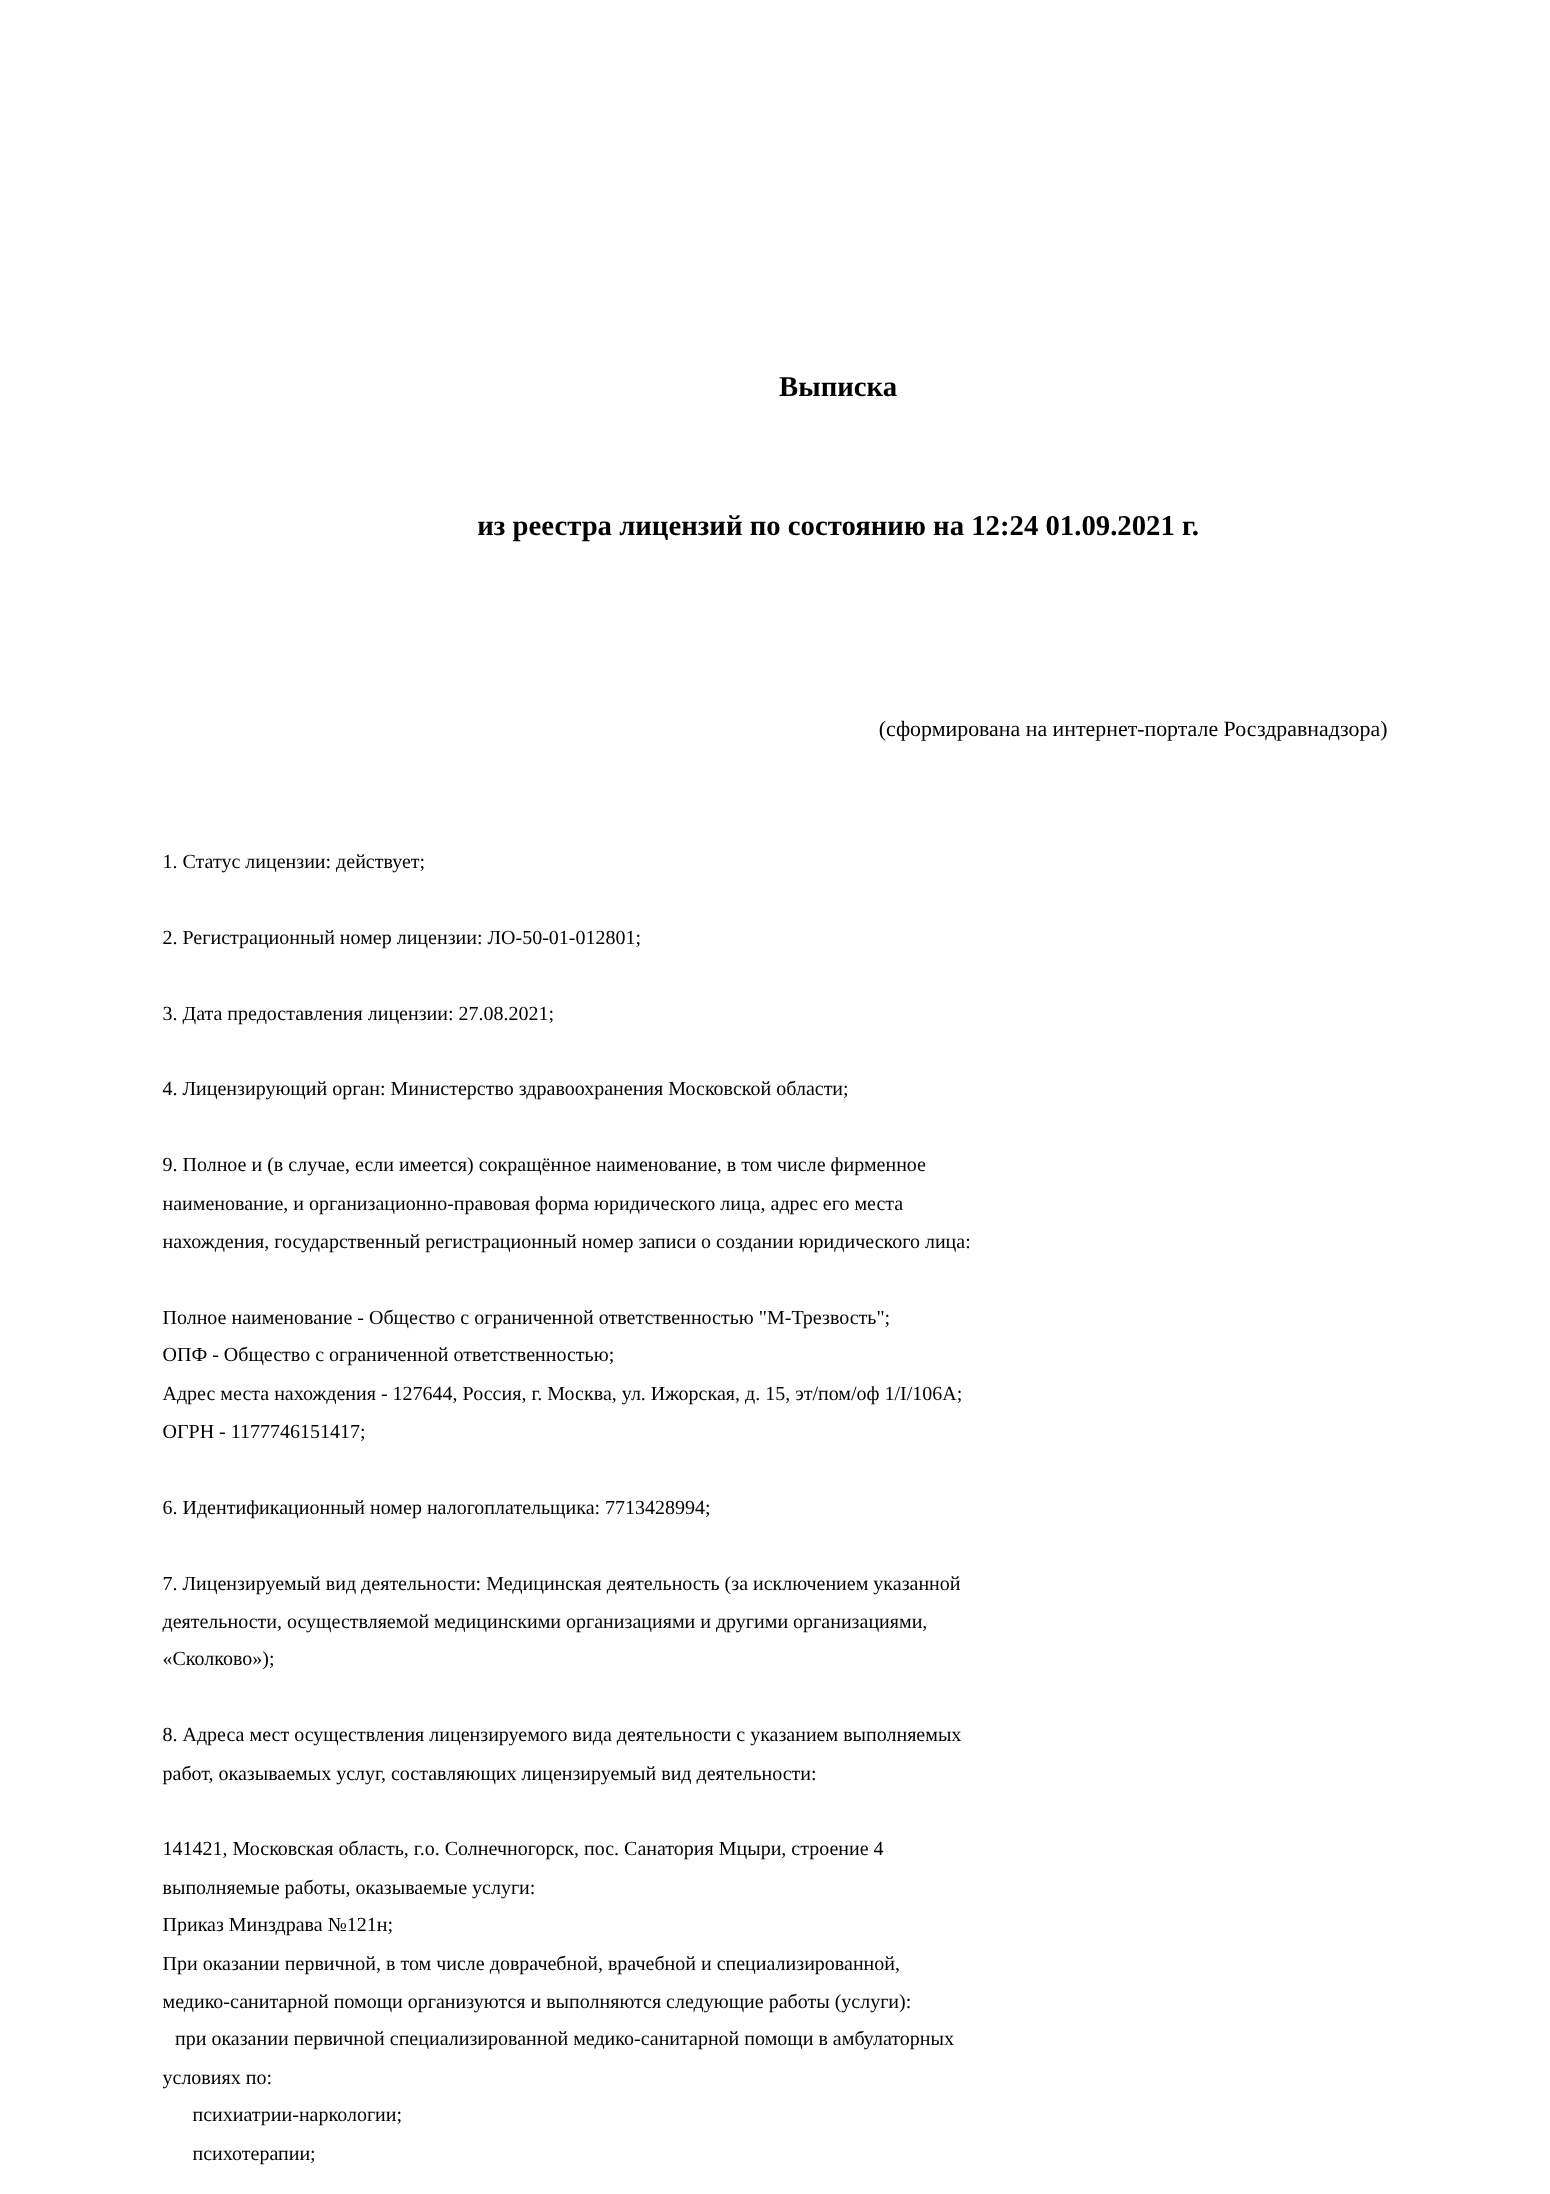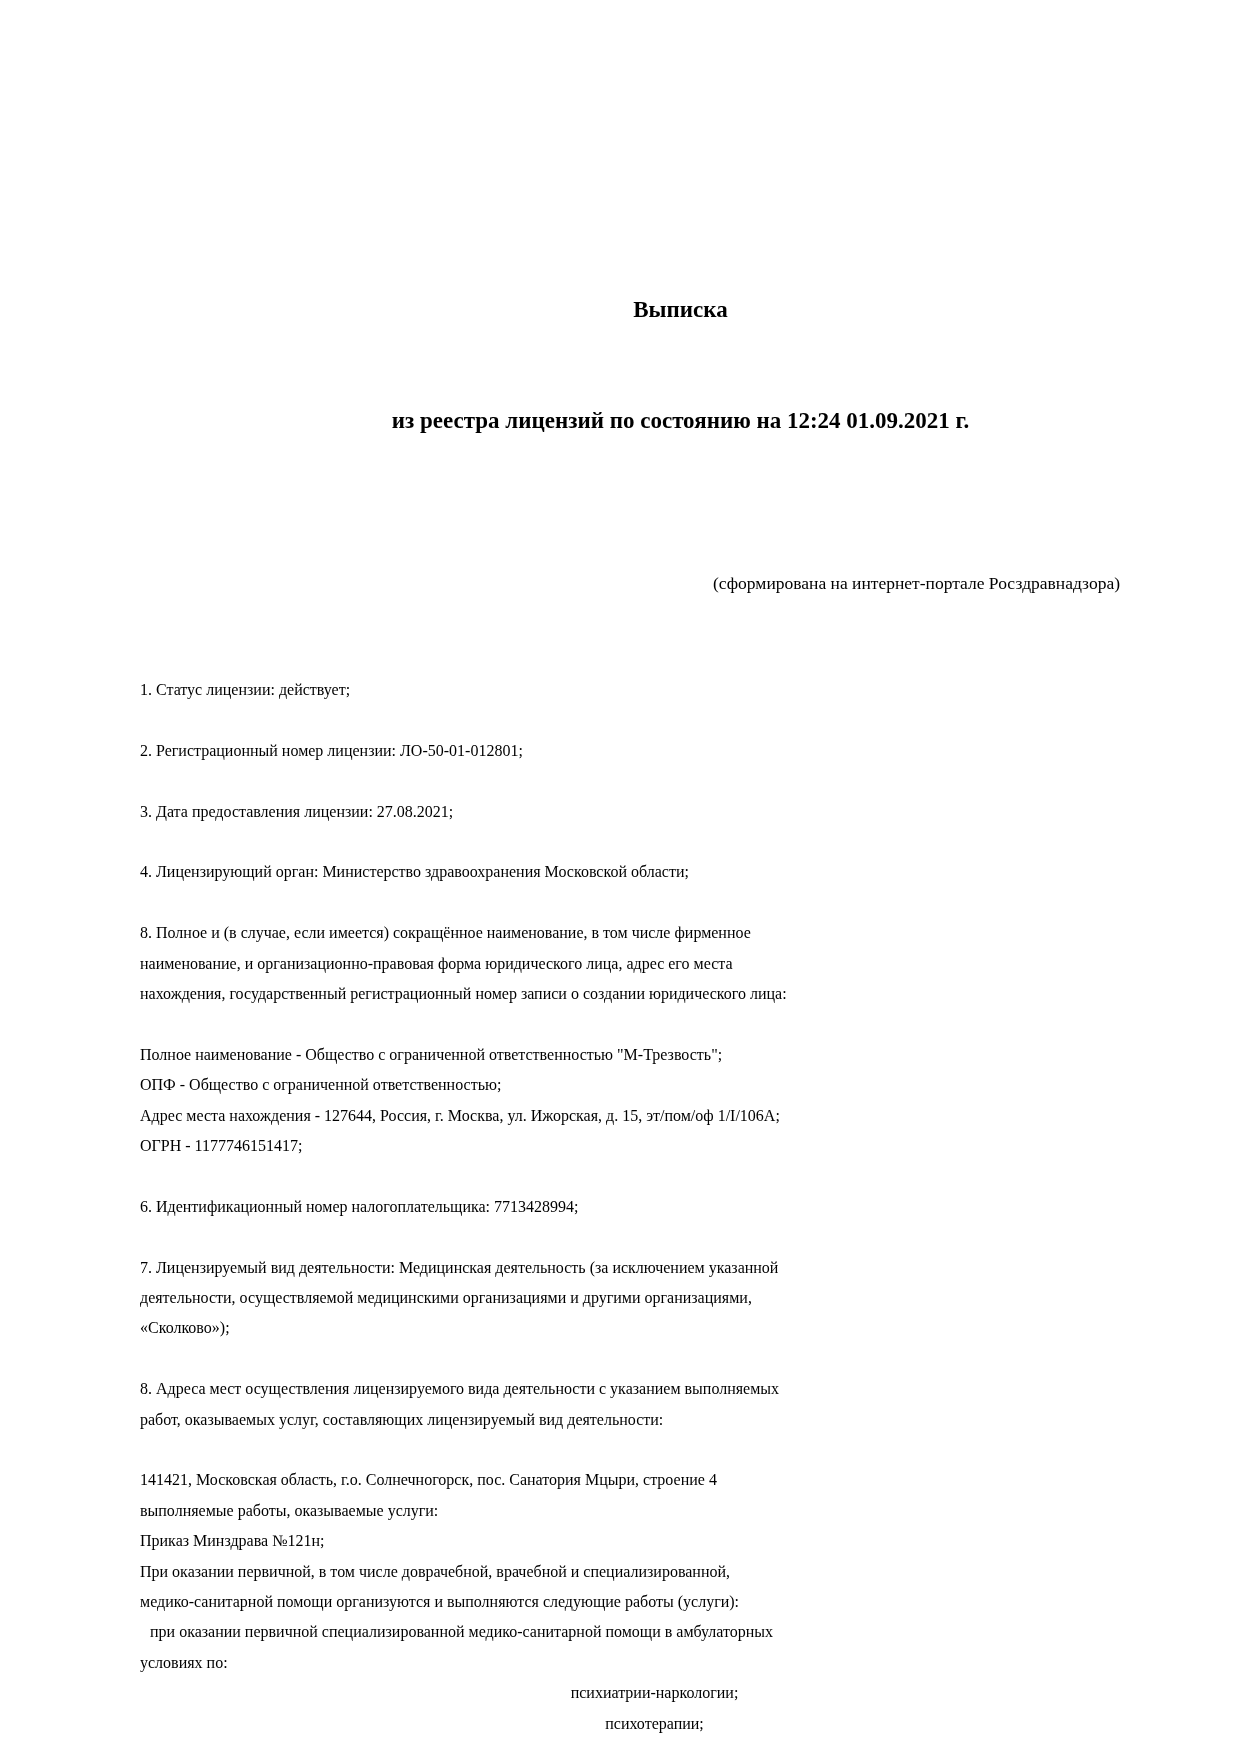--- a/index.html
+++ b/index.html
@@ -11,21 +11,21 @@
     position: relative;
     width: 1240px;
     height: 1755px;
     background: #ffffff;
     color: #000000;
     font-family: "Liberation Serif", "DejaVu Serif", serif;
     overflow: hidden;
   }
   .doc {
     position: absolute;
-    left: 140px;
+    left: 130px;
     top: 0;
     width: 1005px;
   }
   .title-block {
     margin-top: 217px;
     text-align: center;
     transform: translateX(38px);
     font-weight: bold;
     font-size: 23px;
     line-height: 37px;
@@ -48,21 +48,21 @@
     margin-bottom: 30.4px;
   }
   .para:last-child {
     margin-bottom: 0;
   }
   .line {
     white-space: pre;
   }
   .line.i0 { padding-left: 0; }
   .line.i1 { padding-left: 10px; }
-  .line.i2 { padding-left: 24px; text-align: center; }
+  .line.i2 { padding-left: 24px; }
 </style>
 </head>
 <body>
 
 <div class="page">
   <div class="doc">
 
     <div class="title-block">
       <div>Выписка</div>
       <div>из реестра лицензий по состоянию на 12:24 01.09.2021 г.</div>
@@ -77,21 +77,21 @@
         <div class="para">
           <div class="line i0">2. Регистрационный номер лицензии: ЛО-50-01-012801;</div>
         </div>
         <div class="para">
           <div class="line i0">3. Дата предоставления лицензии: 27.08.2021;</div>
         </div>
         <div class="para">
           <div class="line i0">4. Лицензирующий орган: Министерство здравоохранения Московской области;</div>
         </div>
         <div class="para">
-          <div class="line i0">8. Полное и (в случае, если имеется) сокращённое наименование, в том числе фирменное</div>
+          <div class="line i0">9. Полное и (в случае, если имеется) сокращённое наименование, в том числе фирменное</div>
           <div class="line i0">наименование, и организационно-правовая форма юридического лица, адрес его места</div>
           <div class="line i0">нахождения, государственный регистрационный номер записи о создании юридического лица:</div>
         </div>
         <div class="para">
           <div class="line i0">Полное наименование - Общество с ограниченной ответственностью "М-Трезвость";</div>
           <div class="line i0">ОПФ - Общество с ограниченной ответственностью;</div>
           <div class="line i0">Адрес места нахождения - 127644, Россия, г. Москва, ул. Ижорская, д. 15, эт/пом/оф 1/I/106А;</div>
           <div class="line i0">ОГРН - 1177746151417;</div>
         </div>
         <div class="para">

